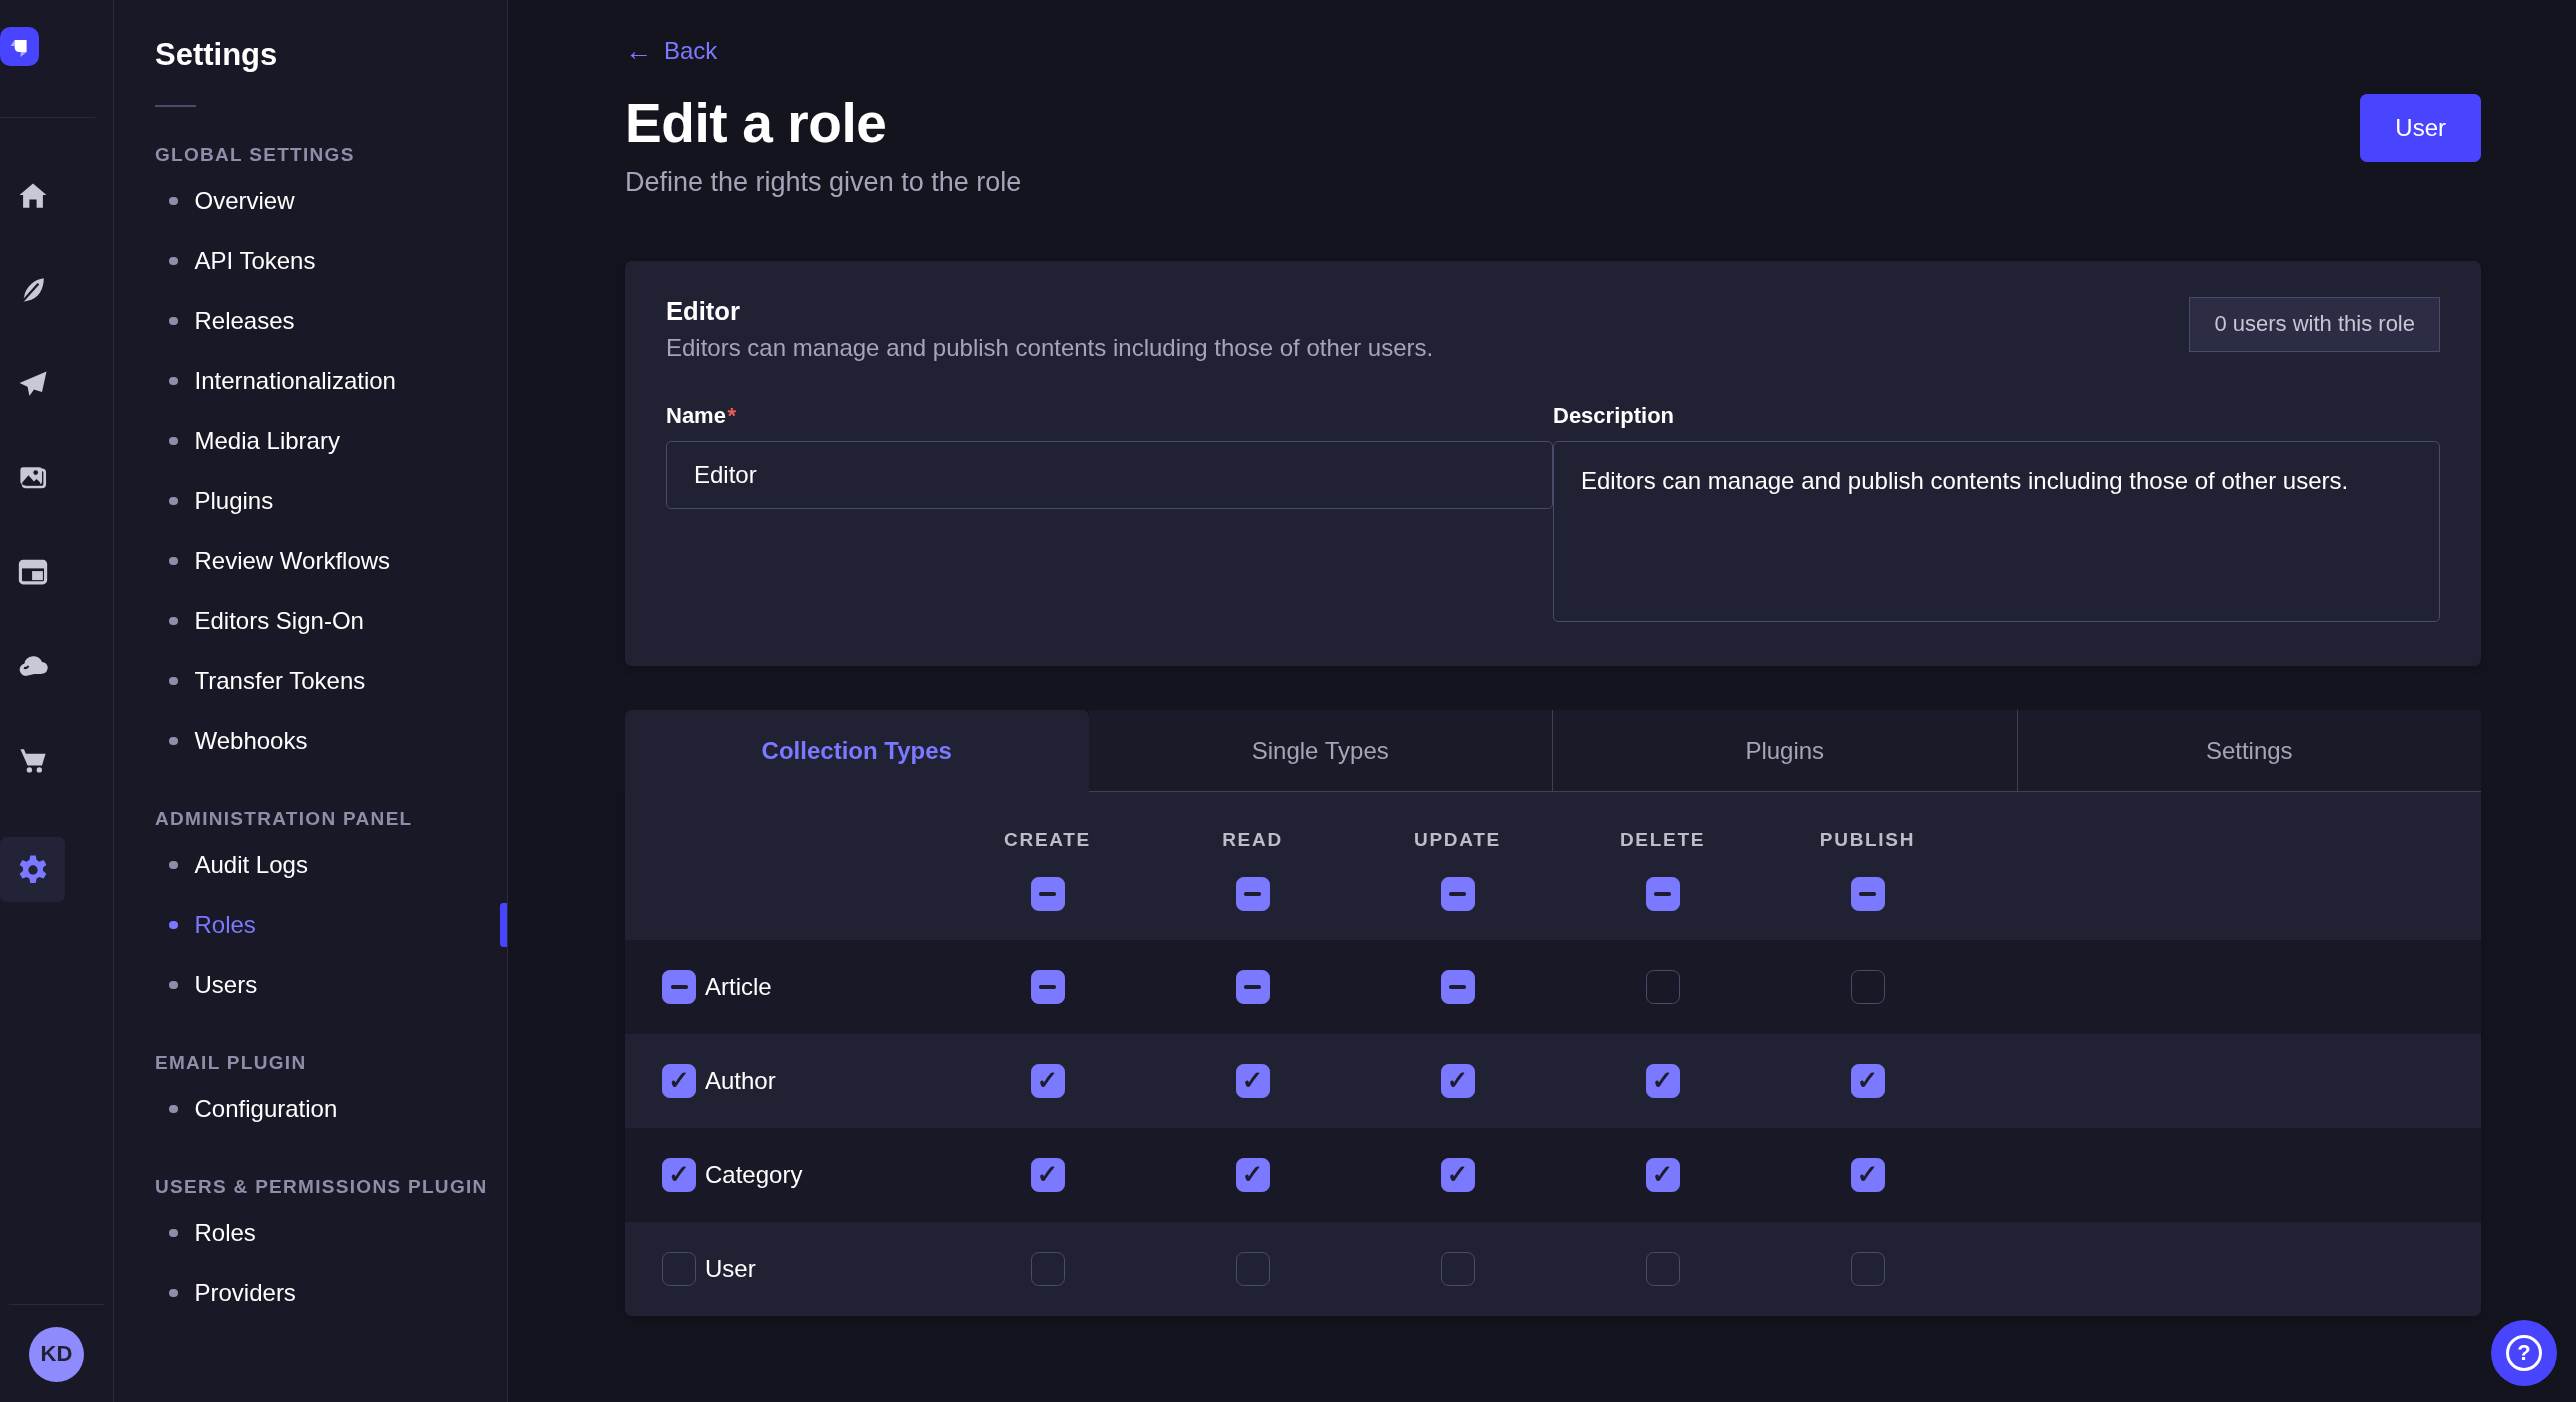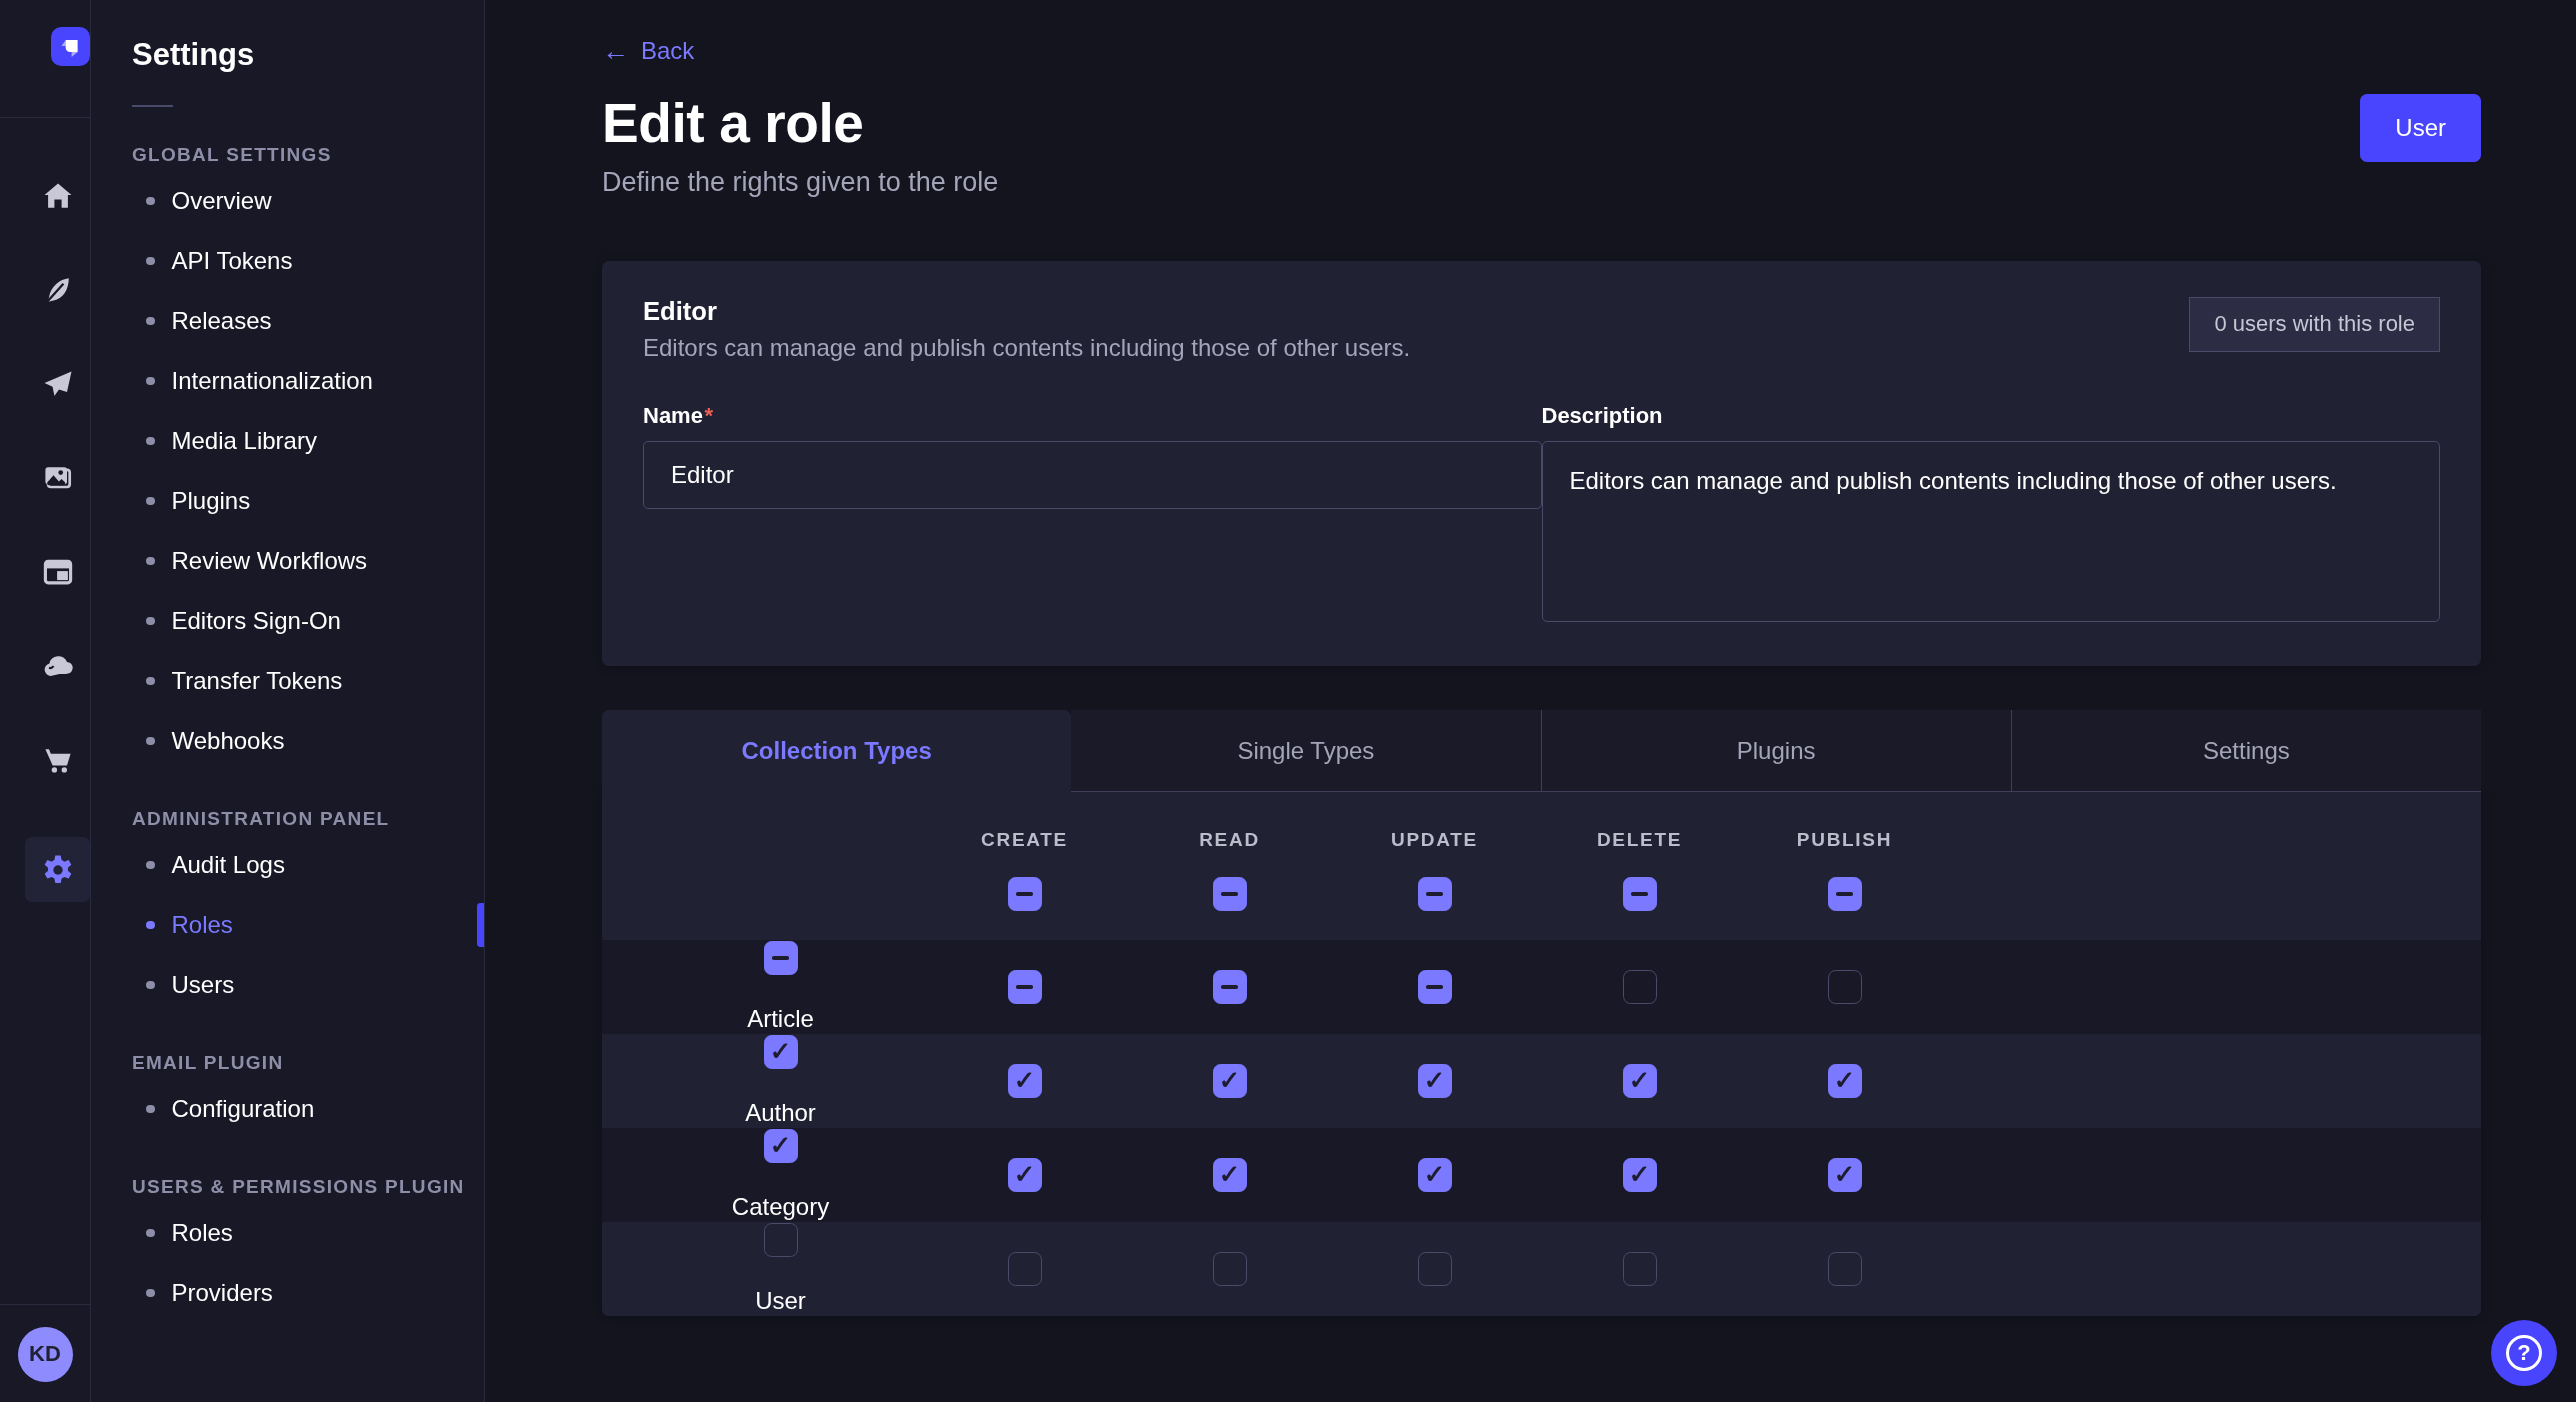--- a/index.html
+++ b/index.html
@@ -6,24 +6,24 @@
   html,body { width:2576px; height:1402px; overflow:hidden; }
   body {
     font-family:"Liberation Sans", sans-serif;
     background:#14141f;
     color:#fff;
     display:flex;
   }
 
   
   .rail {
-    width:91px; height:100%;
+    width:114px; height:100%;
     background:#181826;
     border-right:0.9px solid #2a2a3e;
-    display:flex; flex-direction:column; align-items:flex-end;
+    display:flex; flex-direction:column; align-items:flex-start;
     flex-shrink:0;
     gap:24px;
   }
   .logo-box {
     width:39px; height:39px; border-radius:10.2px;
     background:#4945ff;
     margin-top:27px;
     display:flex; align-items:center; justify-content:center;
     cursor:pointer;
   }
@@ -160,21 +160,21 @@
   .cb.checked::after {
     content:"\2713"; color:#1d1d2f; font-size:25.6px; font-weight:bold; line-height:1;
   }
   .cb.indeterminate::after {
     content:""; width:17px; height:4.3px; background:#1d1d2f; border-radius:1.7px;
   }
   .perm-row { height:94px; }
   .perm-row.dark  { background:#181826; }
   .perm-row.light { background:#212134; }
   .perm-row:last-child { border-radius:0 0 6.8px 6.8px; }
-  .row-name-cell { display:flex; align-items:center; gap:30px; padding-left:37px;flex-direction:column; }
+  .row-name-cell { display:flex; align-items:center; gap:9px; padding-left:37px; }
   .row-label { font-size:24px; color:#fff; }
 
   
   .help-fab {
     position:absolute; right:19px; bottom:16px;
     width:66px; height:66px; border-radius:50%;
     background:#4945ff; border:none; cursor:pointer;
     display:flex; align-items:center; justify-content:center;
   }
   .help-ring {

